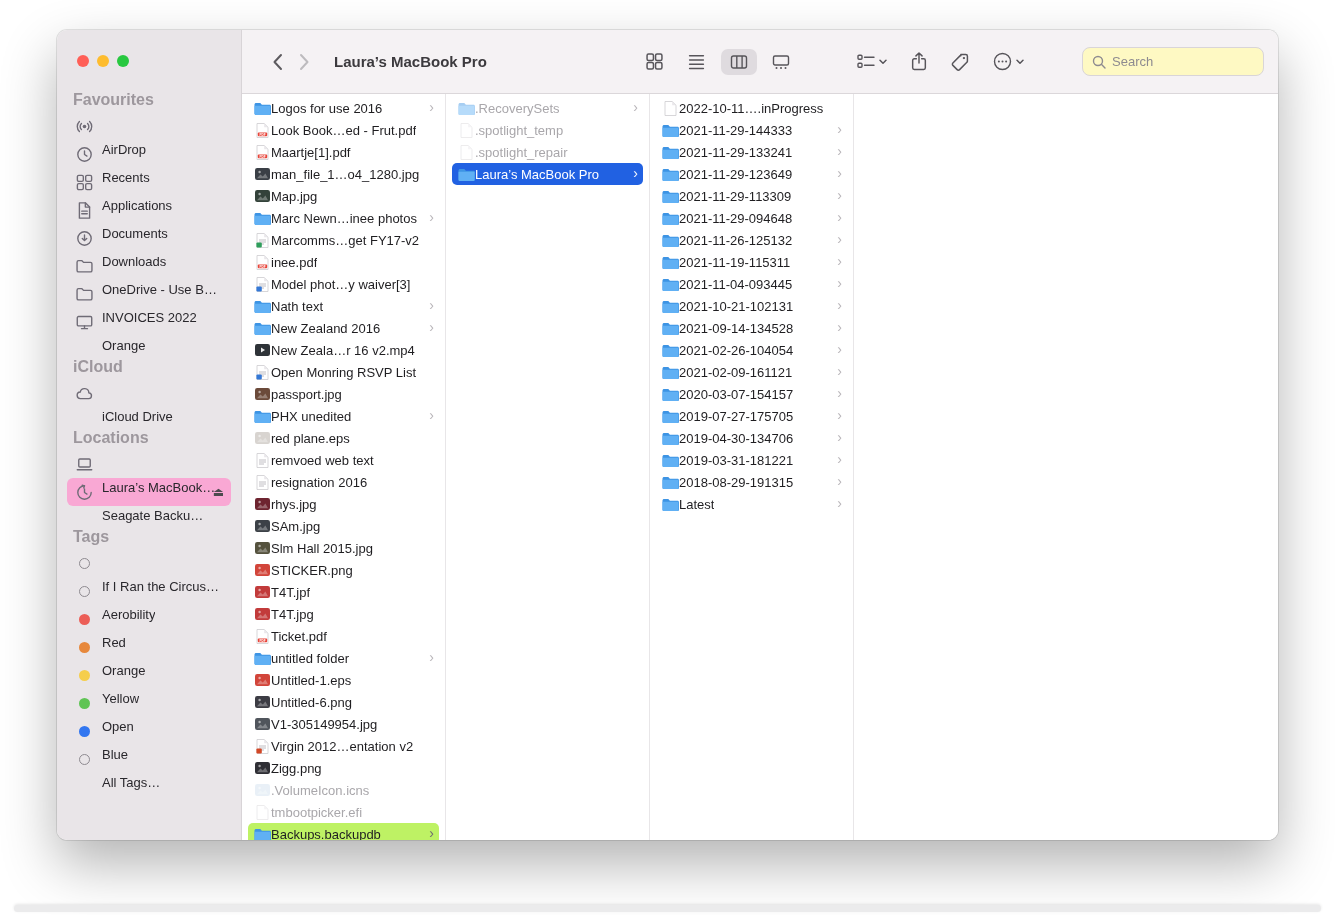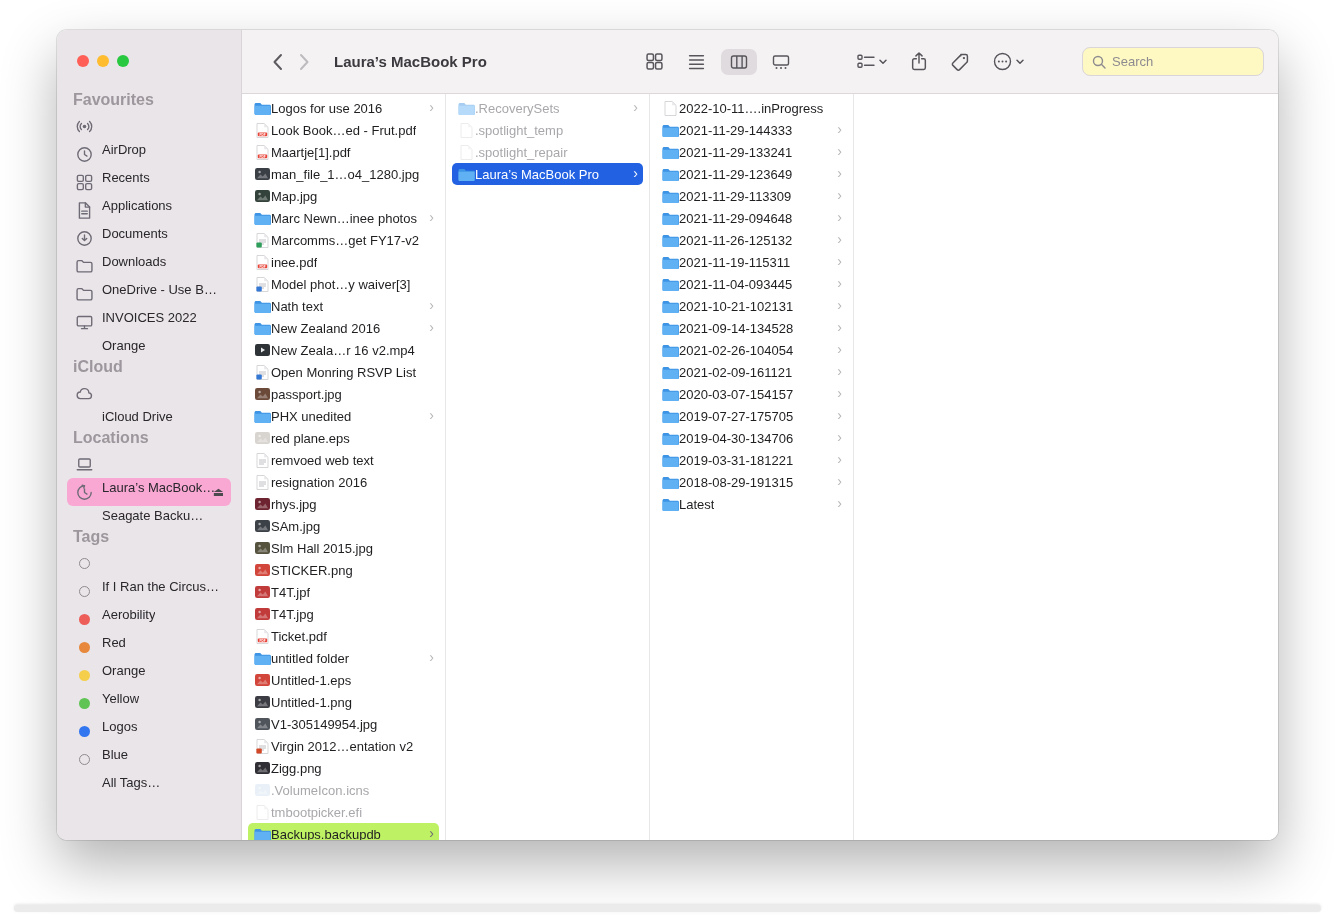--- a/index.html
+++ b/index.html
@@ -188,21 +188,21 @@
         <div class="sb-item">
           <span class="tagdot" style="background: rgb(231, 136, 60);"></span>
           <span class="sb-label">Orange</span>
         </div>
         <div class="sb-item">
           <span class="tagdot" style="background: rgb(245, 206, 76);"></span>
           <span class="sb-label">Yellow</span>
         </div>
         <div class="sb-item">
           <span class="tagdot" style="background: rgb(95, 196, 84);"></span>
-          <span class="sb-label">Logos</span>
+          <span class="sb-label">Open</span>
         </div>
         <div class="sb-item">
           <span class="tagdot" style="background: rgb(50, 118, 240);"></span>
           <span class="sb-label">Blue</span>
         </div>
         <div class="sb-item">
           <span class="tagdot outline"></span>
           <span class="sb-label">All Tags…</span>
         </div>
       </nav>
@@ -577,21 +577,21 @@
             <span class="flabel">Untitled-1.eps</span>
           </div>
           <div class="row">
             <span class="ficon">
               <svg width="15" height="12" viewBox="0 0 15 12">
                 <rect width="15" height="12" rx="2.2" fill="#3c3c44"></rect>
                 <circle cx="4.6" cy="4" r="1.2" fill="#fff" opacity=".55"></circle>
                 <path d="M2 10.2 5.4 6.4l2.4 2.2 2.6-3.2 2.6 4.8z" fill="#fff" opacity=".3"></path>
               </svg>
             </span>
-            <span class="flabel">Untitled-1.png</span>
+            <span class="flabel">Untitled-6.png</span>
           </div>
           <div class="row">
             <span class="ficon">
               <svg width="15" height="12" viewBox="0 0 15 12">
                 <rect width="15" height="12" rx="2.2" fill="#50555c"></rect>
                 <circle cx="4.6" cy="4" r="1.2" fill="#fff" opacity=".55"></circle>
                 <path d="M2 10.2 5.4 6.4l2.4 2.2 2.6-3.2 2.6 4.8z" fill="#fff" opacity=".3"></path>
               </svg>
             </span>
             <span class="flabel">V1-305149954.jpg</span>

